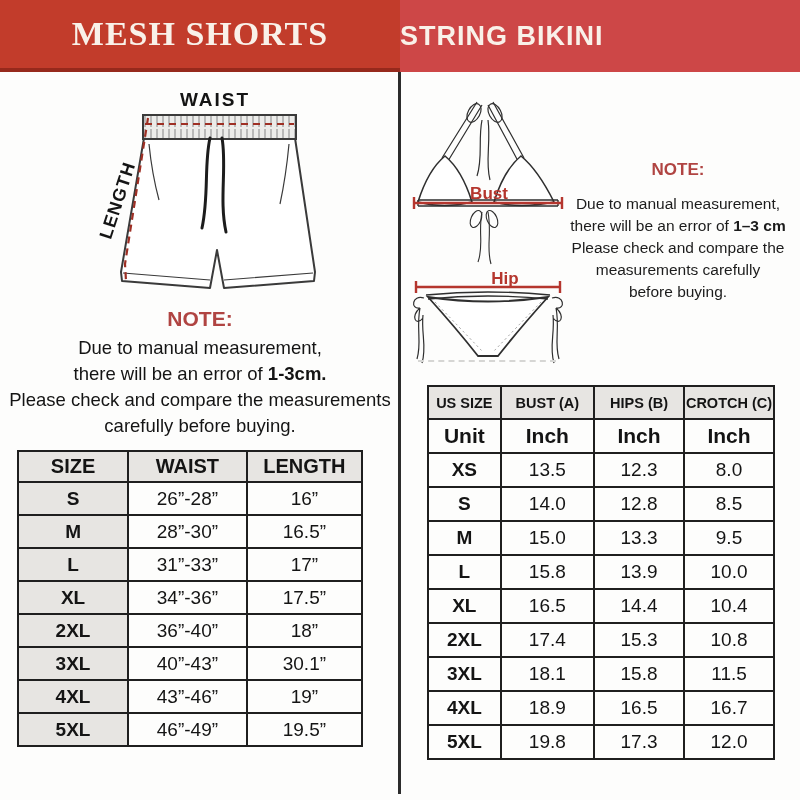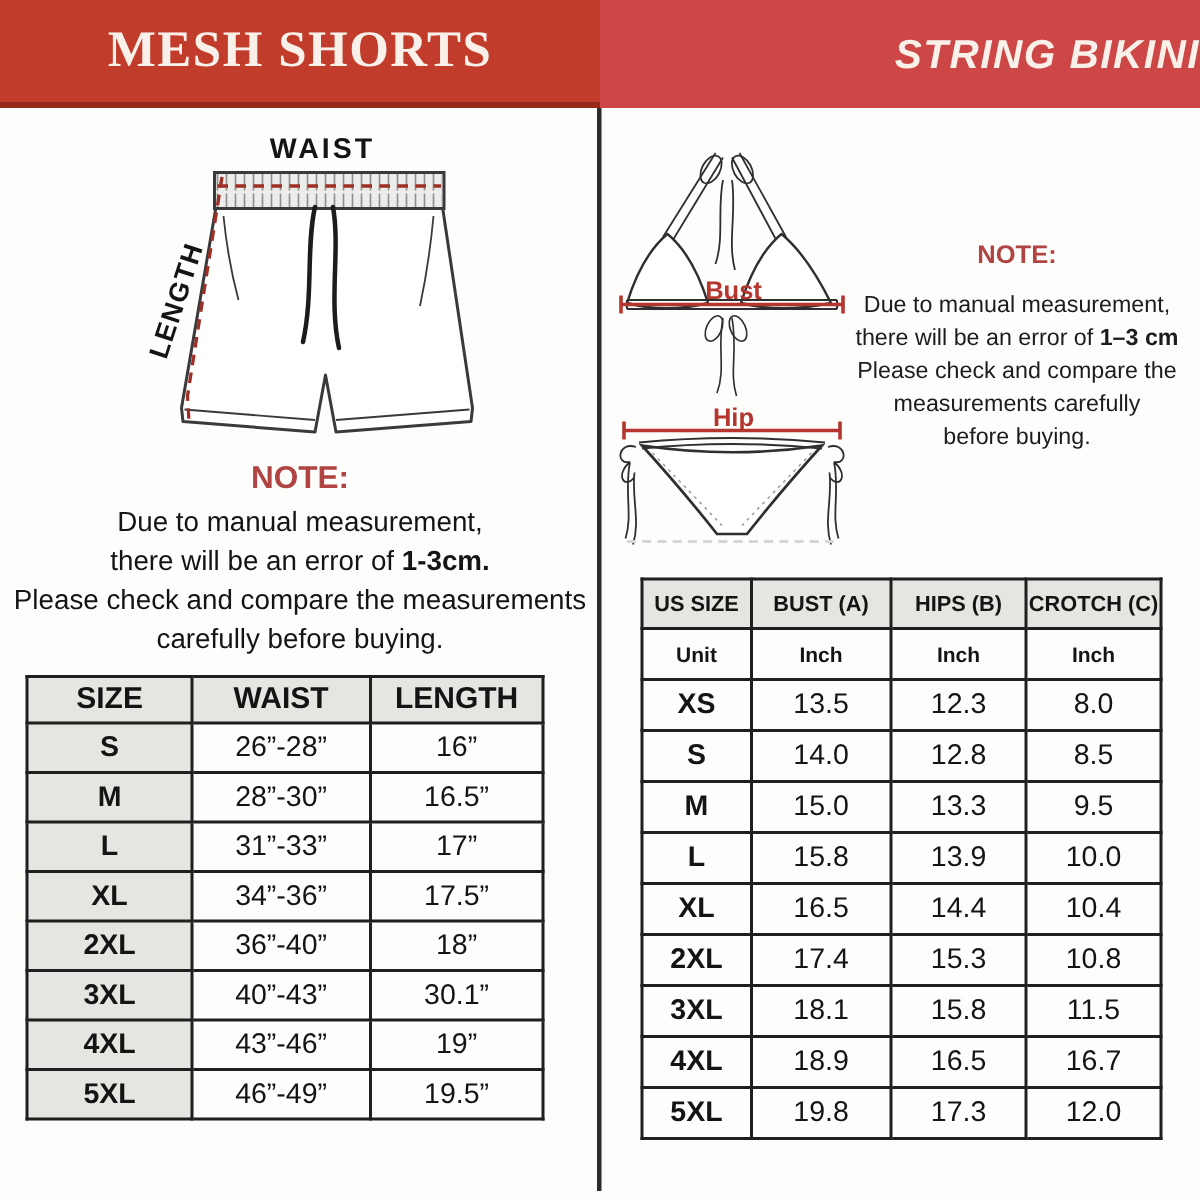--- a/index.html
+++ b/index.html
@@ -11,21 +11,21 @@
   body{width:800px;height:800px;background:#fff;font-family:"Liberation Sans",sans-serif;color:var(--text-dark);}
   .canvas{position:relative;width:800px;height:800px;overflow:hidden;background:#fdfdfc;}
   .panel{position:absolute;top:0;width:400px;height:800px;}
   .panel.left{left:0;} .panel.right{left:400px;}
 
   
   .l-header{position:absolute;left:0;top:0;width:400px;height:68px;background:var(--left-header-bg);
     border-bottom:4px solid var(--left-header-edge);display:flex;align-items:center;justify-content:center;}
   .l-header .title{font-family:"Liberation Serif",serif;font-weight:bold;font-size:34px;color:var(--header-text);letter-spacing:1px;}
   .r-header{position:absolute;left:0;top:0;width:400px;height:72px;background:var(--right-header-bg);
-    display:flex;align-items:center;justify-content:flex-end;font-style:italic;}
+    display:flex;align-items:center;justify-content:flex-start;}
   .r-header .title{font-weight:bold;font-size:27px;color:var(--header-text);letter-spacing:1px;}
 
   .divider{position:absolute;left:398px;top:72px;width:3px;height:722px;background:#2c2c2c;}
 
   
   .waist-label{position:absolute;left:145px;top:89px;width:140px;text-align:center;
     font-weight:bold;font-size:19px;letter-spacing:2px;}
   .length-label{position:absolute;left:72px;top:190px;width:92px;text-align:center;
     font-weight:bold;font-size:18px;letter-spacing:1px;transform:rotate(-72deg);}
   .shorts-svg{position:absolute;left:88px;top:104px;}
@@ -45,28 +45,28 @@
   .l-table th{height:29px;font-size:20px;font-weight:bold;background:var(--table-header-bg);}
   .l-table td{height:31px;font-size:19px;}
   .l-table td.col-size{background:var(--table-header-bg);font-weight:bold;}
 
   
   .r-table{position:absolute;left:27px;top:385px;width:348px;border-collapse:collapse;table-layout:fixed;}
   .r-table th,.r-table td{border:2px solid var(--table-border);text-align:center;padding:0;}
   .r-table th{height:31px;font-size:14.5px;font-weight:bold;background:var(--table-header-bg);}
   .r-table td{height:32px;font-size:19px;}
   .r-table td.col-size{font-weight:bold;}
-  .r-table tr.unit-row td{font-weight:bold;font-size:14px;}
+  .r-table tr.unit-row td{font-weight:bold;font-size:21px;}
 
   
   .bikini-top-svg{position:absolute;left:8px;top:76px;}
   .bikini-bottom-svg{position:absolute;left:8px;top:266px;}
   .bust-label{position:absolute;left:59px;top:184px;width:60px;text-align:center;
     font-weight:bold;font-size:17px;color:var(--measure-red);}
-  .hip-label{position:absolute;left:59px;top:269px;width:60px;text-align:center;
+  .hip-label{position:absolute;left:75px;top:269px;width:60px;text-align:center;
     font-weight:bold;font-size:17px;color:var(--measure-red);}
   .faint-dashes{position:absolute;left:18px;top:360px;width:138px;border-top:2px dashed #d6d6d4;}
 </style>
 </head>
 <body>
 
 <div class="canvas">
 
   <div class="panel left">
     <div class="l-header">

